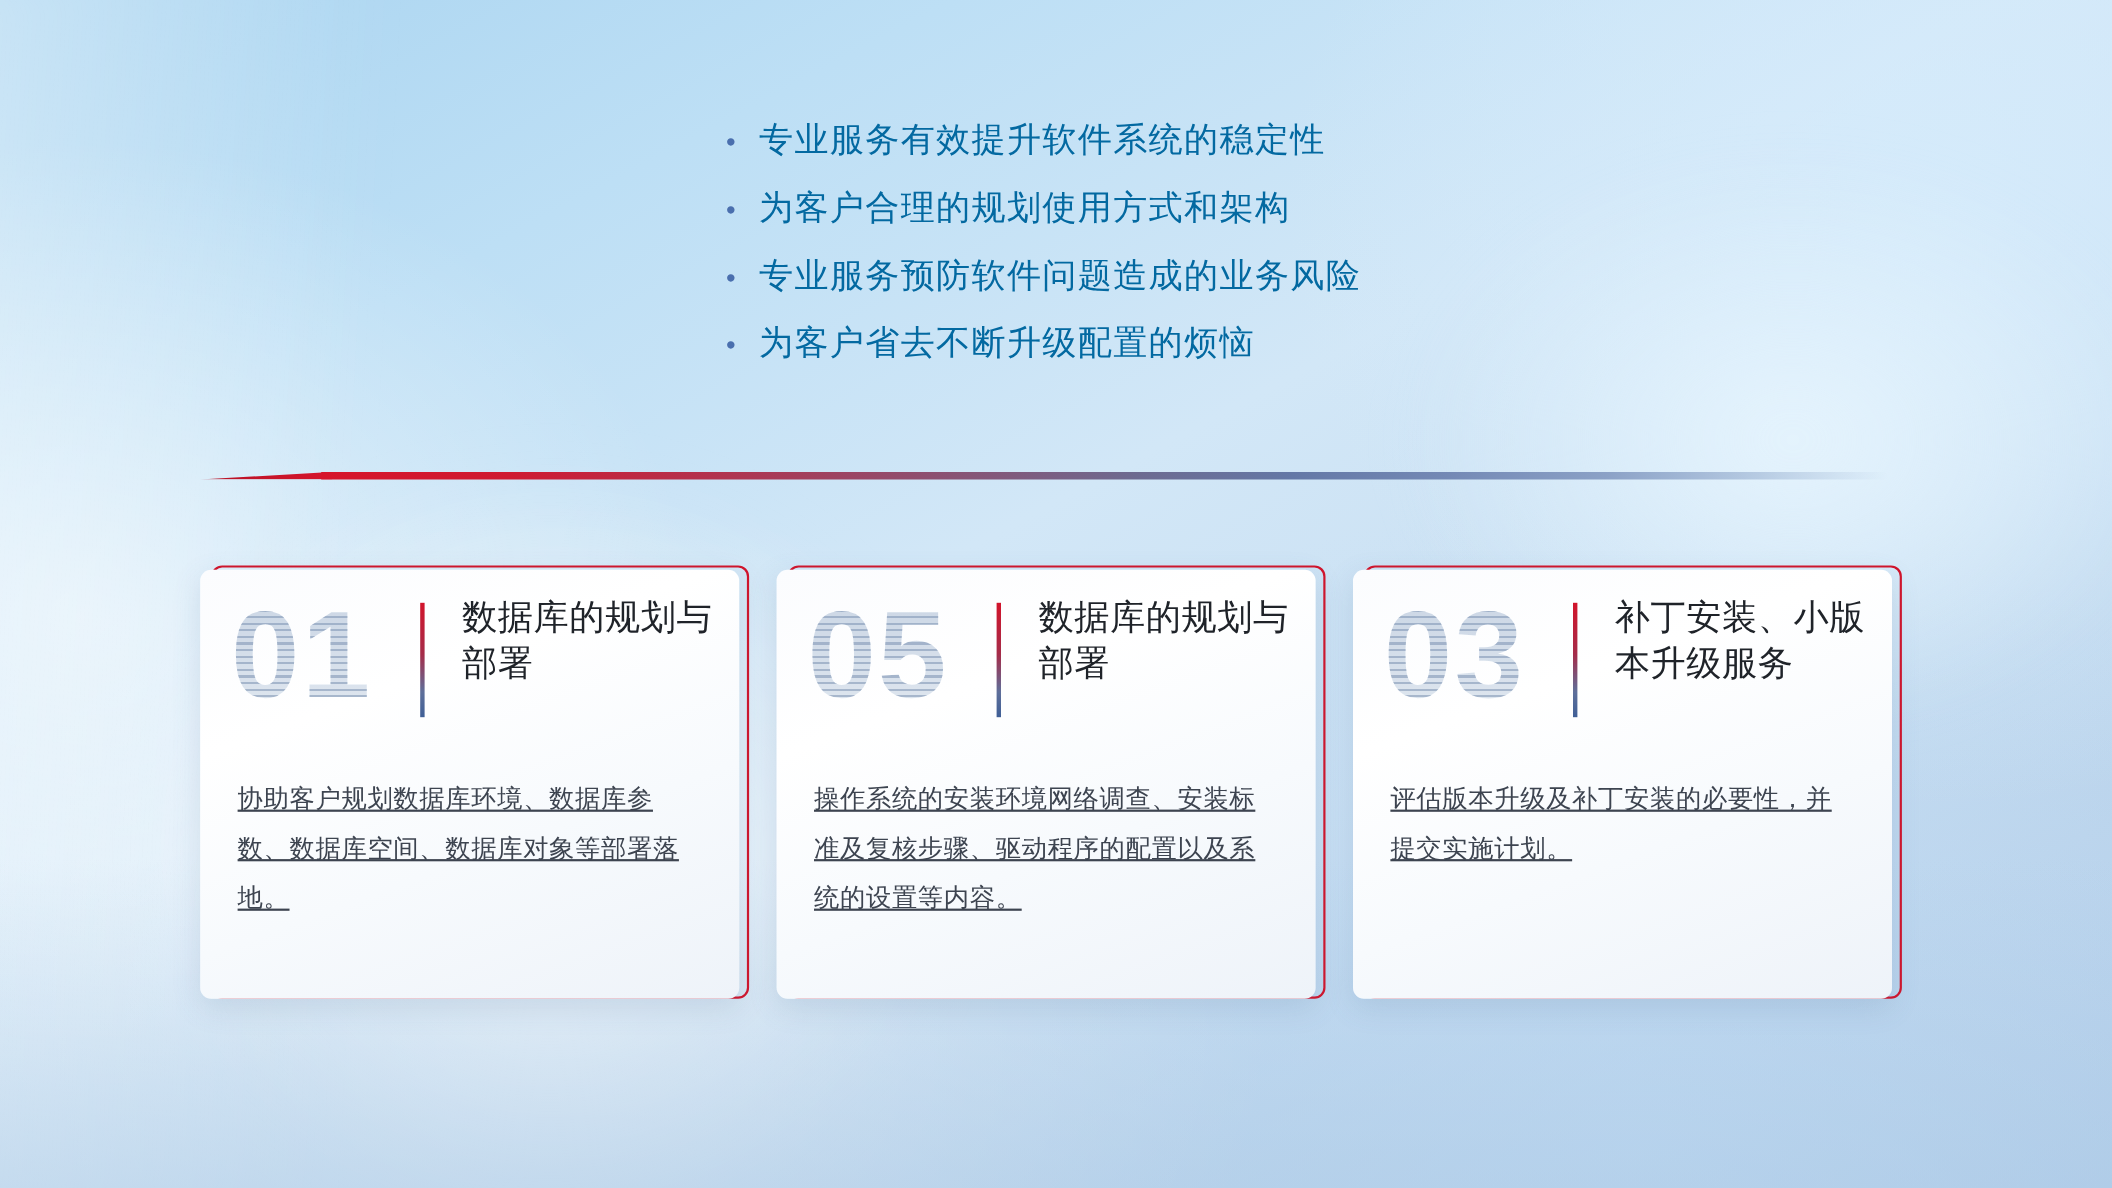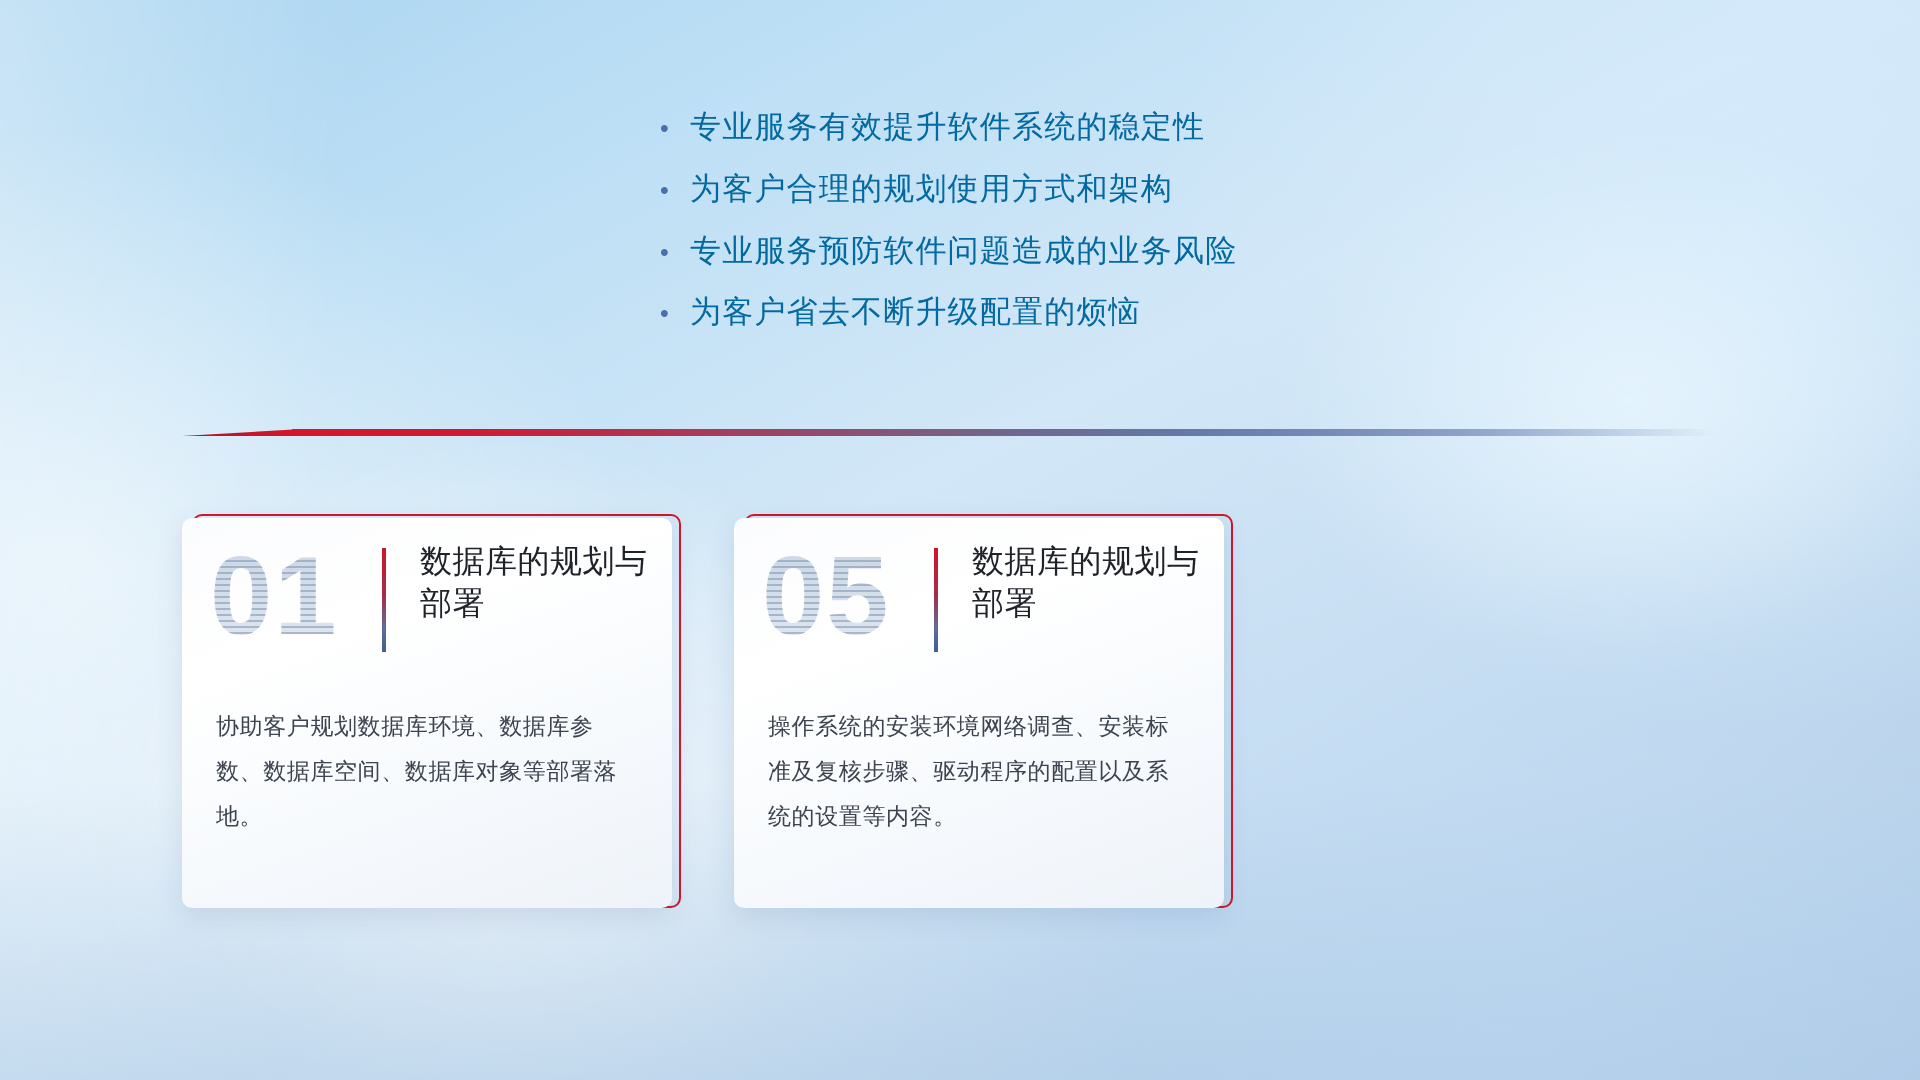--- a/index.html
+++ b/index.html
@@ -47,21 +47,21 @@
   .divider .bar{
     position:absolute;left:110px;top:5px;width:1424px;height:7px;
     background:linear-gradient(90deg,
       #d6152b 0%, #cf1a31 12%, #b03450 26%, #8a5273 40%,
       #6d6a90 52%, #6478a6 62%, #7489b5 72%, #8ba1c6 82%,
       rgba(150,174,207,.55) 92%, rgba(170,195,225,0) 100%);
     border-radius:0 4px 4px 0;
   }
 
   
-  .cards{position:absolute;left:182px;top:518px;width:1600px;display:flex;gap:56px;}
+  .cards{position:absolute;left:182px;top:518px;width:1600px;display:flex;gap:28px;}
   .card{position:relative;width:496px;height:394px;}
   .card .accent{
     position:absolute;left:10px;top:-4px;width:489px;height:394px;
     border:2px solid #d2142b;border-radius:10px;
   }
   .card .panel{
     position:absolute;left:0;top:0;width:490px;height:390px;border-radius:10px;
     background:linear-gradient(160deg,#fbfcfe 0%,#ffffff 30%,#f7fafd 62%,#eef3f9 100%);
     box-shadow:0 8px 26px rgba(80,110,150,.16);
     overflow:hidden;
@@ -81,21 +81,21 @@
   .vrule{
     position:absolute;left:200px;top:30px;width:4px;height:104px;
     background:linear-gradient(180deg,#d2142b 0%,#a52c49 45%,#5e6f9a 78%,#3f5f96 100%);
   }
   .card .title{
     position:absolute;left:238px;top:22px;width:250px;
     font-size:32px;line-height:1.32;color:#1f2329;letter-spacing:.5px;
   }
   .card .desc{
     position:absolute;left:34px;top:186px;width:424px;
-    font-size:23px;line-height:1.95;color:#3d4450;letter-spacing:.6px;
+    font-size:23px;line-height:1.95;color:#3d4450;letter-spacing:.6px;text-decoration:underline;
   }
 </style>
 </head>
 <body>
 
 <div class="sheen a"></div>
 <div class="sheen b"></div>
 <div class="sheen c"></div>
 <div class="sheen d"></div>
 
@@ -142,14 +142,25 @@
     <div class="panel">
       <div class="head">
         <div class="bignum">05</div>
         <div class="vrule"></div>
         <div class="title">数据库的规划与部署</div>
       </div>
       <div class="desc">操作系统的安装环境网络调查、安装标准及复核步骤、驱动程序的配置以及系统的设置等内容。</div>
     </div>
   </div>
 
+  <div class="card">
+    <div class="accent"></div>
+    <div class="panel">
+      <div class="head">
+        <div class="bignum">03</div>
+        <div class="vrule"></div>
+        <div class="title">补丁安装、小版本升级服务</div>
+      </div>
+      <div class="desc">评估版本升级及补丁安装的必要性，并提交实施计划。</div>
+    </div>
+  </div>
 
 </div>
 
 </body></html>

